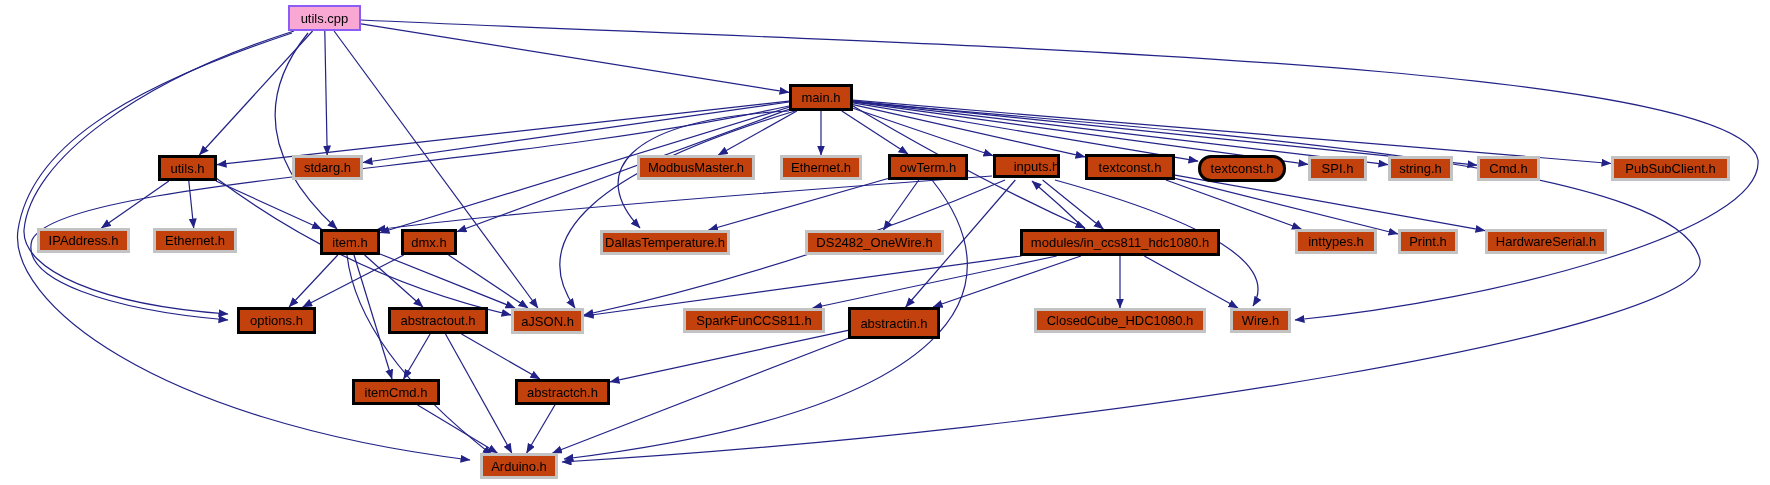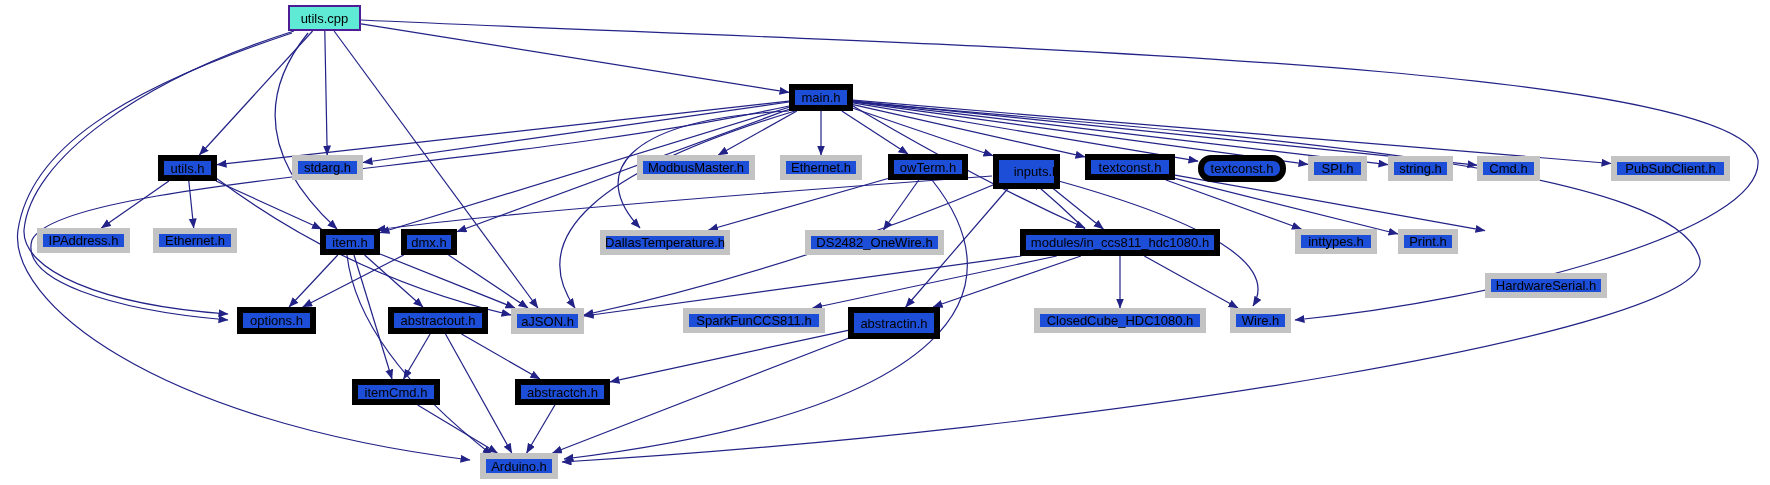--- a/index.html
+++ b/index.html
@@ -1,22 +1,22 @@
 <!DOCTYPE html>
 <html><head>
 <meta charset="utf-8">
 <style>
   html,body{margin:0;padding:0;background:#ffffff;}
   #canvas{position:relative;width:1770px;height:485px;background:#ffffff;overflow:hidden;
           font-family:"Liberation Sans", sans-serif;}
   #edge-layer{position:absolute;left:0;top:0;width:1770px;height:485px;}
   .node{position:absolute;display:flex;align-items:center;justify-content:center;
-        box-sizing:border-box;background:#1d4ed8;border:6px solid #f9a8d4;
+        box-sizing:border-box;background:#c2410c;border:3px solid #f9a8d4;
         font-size:13px;color:#000;white-space:nowrap;line-height:1;}
-  .node.root{background:#5eead4;border:2px solid #4c1d95;}
+  .node.root{background:#f9a8d4;border:2px solid #8b5cf6;}
   .node.internal{border-color:#000000;}
   .node.external{border-color:#c3c3c3;}
 </style>
 </head>
 <body>
 
 <div id="canvas">
   <svg id="edge-layer" width="1770" height="485" viewBox="0 0 1770 485">
     <defs>
       <marker id="arrow" markerUnits="userSpaceOnUse" markerWidth="12" markerHeight="10" refX="9.5" refY="4" orient="auto">
@@ -89,37 +89,37 @@
       </g>
   </svg>
   <div id="nodes">
       <div class="node root" style="left: 288px; top: 5px; width: 73px; height: 26px;">utils.cpp</div>
       <div class="node internal" style="left: 789px; top: 84px; width: 64px; height: 27px;">main.h</div>
       <div class="node internal" style="left: 158px; top: 155px; width: 59px; height: 26px;">utils.h</div>
       <div class="node external" style="left: 292px; top: 155px; width: 71px; height: 25px;">stdarg.h</div>
       <div class="node external" style="left: 637px; top: 155px; width: 118px; height: 25px;">ModbusMaster.h</div>
       <div class="node external" style="left: 780px; top: 155px; width: 82px; height: 25px;">Ethernet.h</div>
       <div class="node internal" style="left: 888px; top: 154px; width: 80px; height: 26px;">owTerm.h</div>
-      <div class="node internal" style="left: 993px; top: 154px; width: 67px; height: 35px; padding-left: 20px;">inputs.h</div>
+      <div class="node internal" style="left: 993px; top: 154px; width: 67px; height: 24px; padding-left: 20px;">inputs.h</div>
       <div class="node internal" style="left: 1085px; top: 154px; width: 90px; height: 26px;">textconst.h</div>
       <div class="node internal" style="left: 1198px; top: 155px; width: 88px; height: 27px; border-radius: 13px;">textconst.h</div>
       <div class="node external" style="left: 1308px; top: 156px; width: 59px; height: 25px;">SPI.h</div>
       <div class="node external" style="left: 1388px; top: 156px; width: 65px; height: 25px;">string.h</div>
       <div class="node external" style="left: 1477px; top: 156px; width: 63px; height: 25px;">Cmd.h</div>
       <div class="node external" style="left: 1611px; top: 156px; width: 119px; height: 25px;">PubSubClient.h</div>
       <div class="node external" style="left: 37px; top: 228px; width: 93px; height: 25px;">IPAddress.h</div>
       <div class="node external" style="left: 153px; top: 228px; width: 84px; height: 25px;">Ethernet.h</div>
       <div class="node internal" style="left: 320px; top: 229px; width: 60px; height: 26px;">item.h</div>
       <div class="node internal" style="left: 401px; top: 229px; width: 56px; height: 26px;">dmx.h</div>
       <div class="node external" style="left: 600px; top: 230px; width: 130px; height: 25px;">DallasTemperature.h</div>
       <div class="node external" style="left: 805px; top: 230px; width: 139px; height: 25px;">DS2482_OneWire.h</div>
       <div class="node internal" style="left: 1020px; top: 229px; width: 200px; height: 27px;">modules/in_ccs811_hdc1080.h</div>
       <div class="node external" style="left: 1295px; top: 229px; width: 82px; height: 25px;">inttypes.h</div>
       <div class="node external" style="left: 1398px; top: 229px; width: 60px; height: 25px;">Print.h</div>
-      <div class="node external" style="left: 1485px; top: 229px; width: 122px; height: 25px; margin-top: 44px;">HardwareSerial.h</div>
+      <div class="node external" style="left: 1485px; top: 229px; width: 122px; height: 25px;">HardwareSerial.h</div>
       <div class="node internal" style="left: 237px; top: 307px; width: 79px; height: 27px;">options.h</div>
       <div class="node internal" style="left: 388px; top: 307px; width: 100px; height: 27px;">abstractout.h</div>
       <div class="node external" style="left: 511px; top: 308px; width: 73px; height: 26px;">aJSON.h</div>
       <div class="node external" style="left: 683px; top: 308px; width: 142px; height: 25px;">SparkFunCCS811.h</div>
       <div class="node internal" style="left: 848px; top: 307px; width: 92px; height: 32px;">abstractin.h</div>
       <div class="node external" style="left: 1034px; top: 308px; width: 172px; height: 25px;">ClosedCube_HDC1080.h</div>
       <div class="node external" style="left: 1230px; top: 308px; width: 61px; height: 25px;">Wire.h</div>
       <div class="node internal" style="left: 352px; top: 379px; width: 88px; height: 26px;">itemCmd.h</div>
       <div class="node internal" style="left: 515px; top: 379px; width: 95px; height: 26px;">abstractch.h</div>
       <div class="node external" style="left: 480px; top: 453px; width: 78px; height: 26px;">Arduino.h</div>

